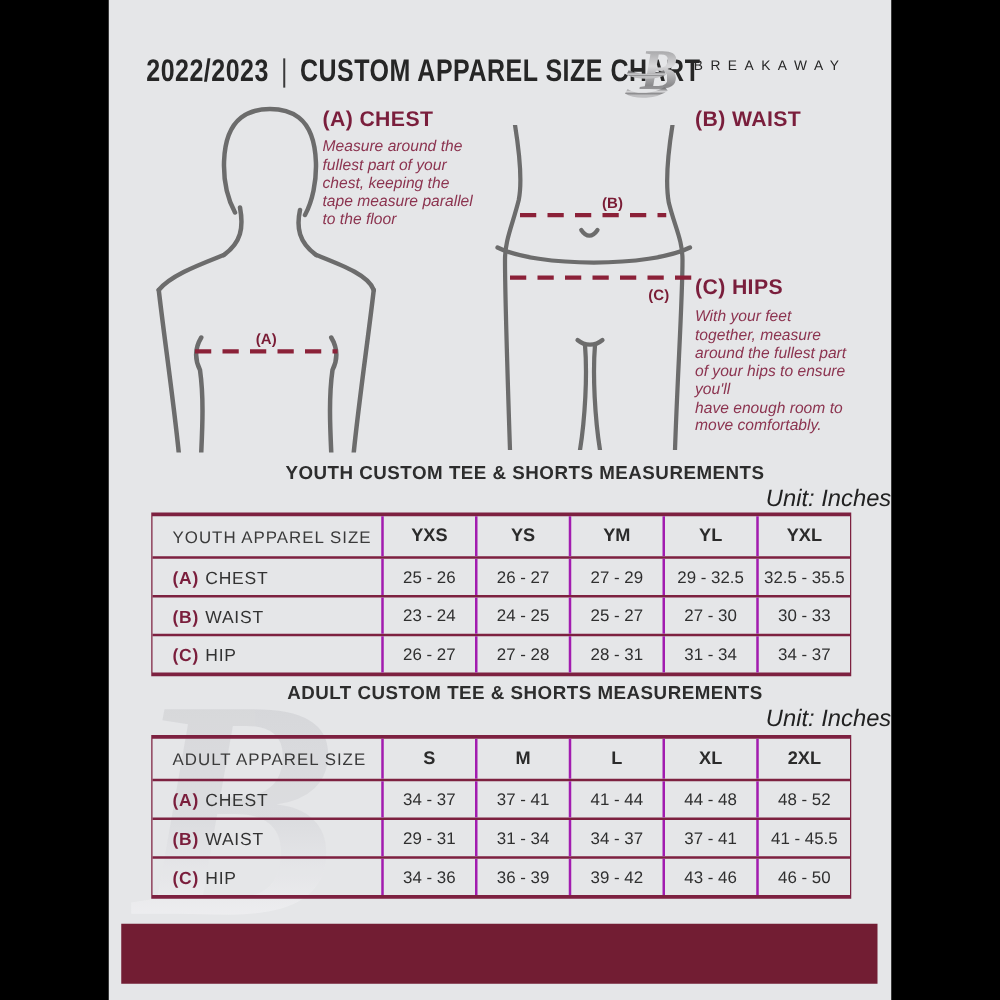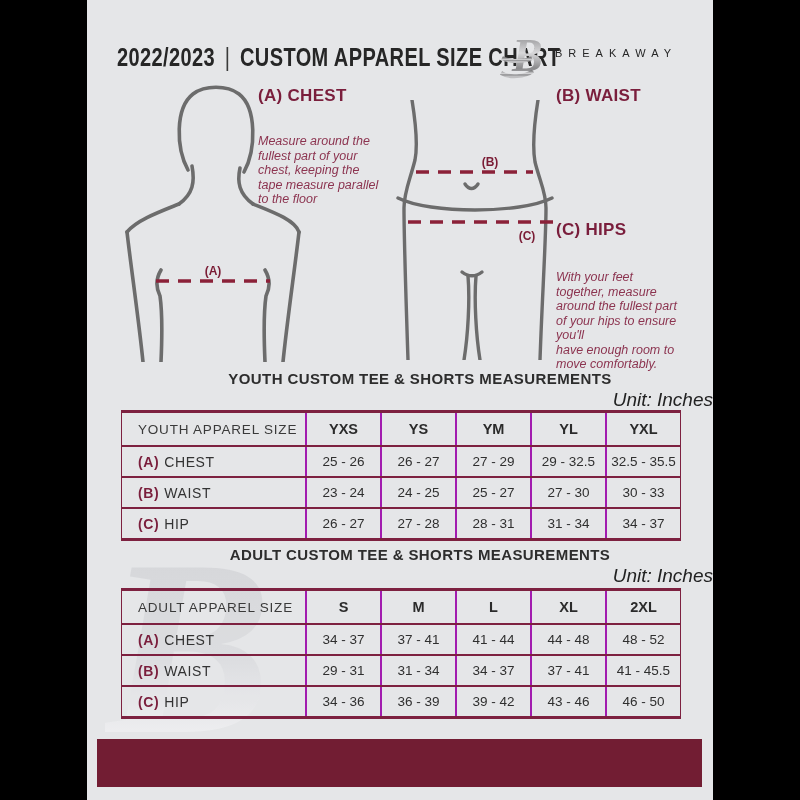--- a/index.html
+++ b/index.html
@@ -16,21 +16,21 @@
   .masthead-title .sep { margin:0 12px; font-weight:400; color:#3a3a3a; }
   .logo-wrap { position:absolute; left:413px; top:13px; width:46px; height:52px; }
   .brand { position:absolute; left:468px; top:31px; font-size:11px; font-weight:400;
           letter-spacing:6px; color:#262626; white-space:nowrap; }
 
   
   .figure-svg { position:absolute; }
   .guide-head { position:absolute; font-size:17px; font-weight:700; color:#7a1e3c;
           letter-spacing:0.3px; white-space:nowrap; }
   .guide-text { position:absolute; font-size:12.5px; font-style:italic; color:#8c3450;
-          line-height:14.5px; white-space:pre-line;margin-top:24px; }
+          line-height:14.5px; white-space:pre-line; }
 
   
   .sec-title { position:absolute; left:0; width:626px; text-align:center; font-size:15px;
           font-weight:700; letter-spacing:0.4px; color:#2d2d2d;margin-left:20px; }
   .sec-unit { position:absolute; left:0; width:626px; text-align:right; font-size:19px;
           font-style:italic; color:#222; }
 
   
   .size-table { position:absolute; left:34px; width:558px;
           border-top:3px solid #7d2140; border-bottom:3px solid #7d2140;

